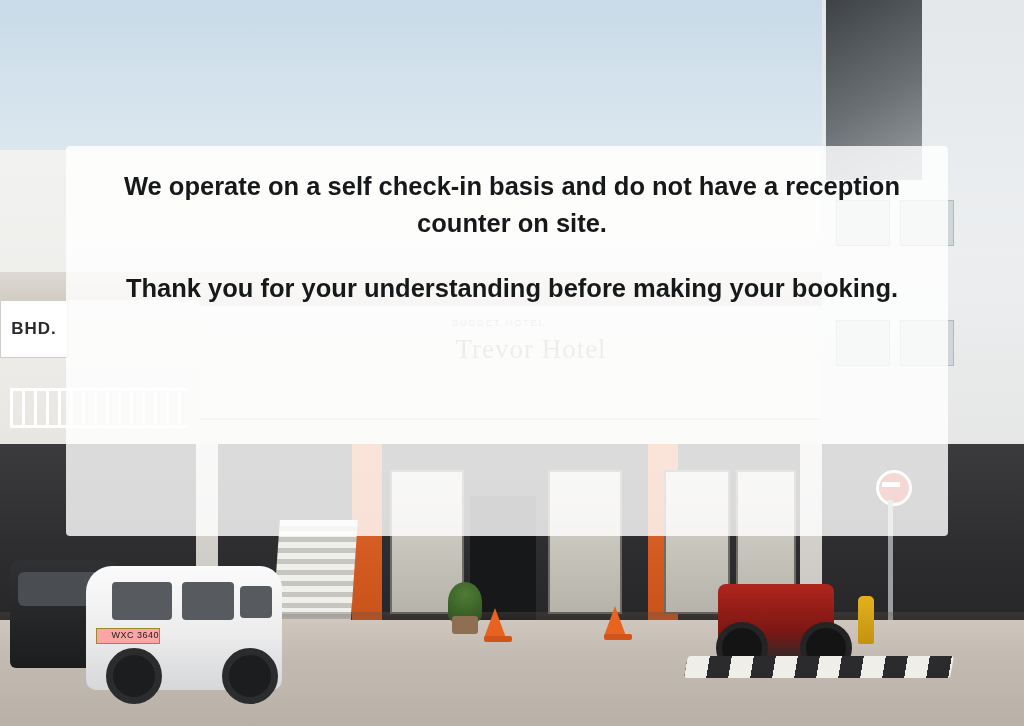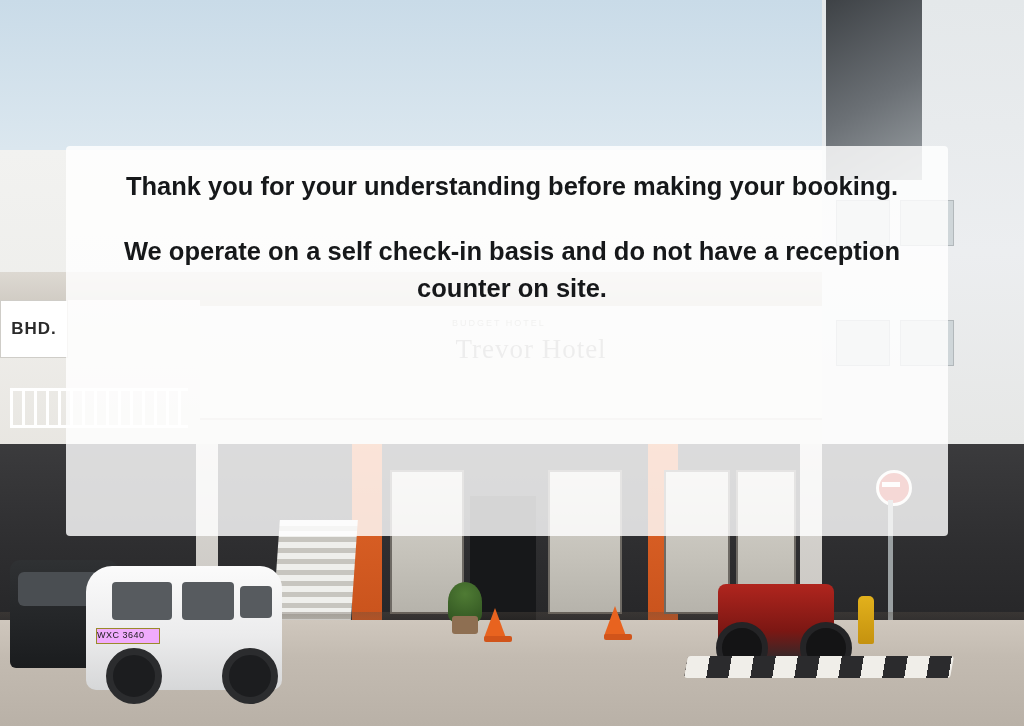--- a/index.html
+++ b/index.html
@@ -194,25 +194,25 @@
     position: absolute;
     width: 42px; height: 42px;
     border-radius: 50%;
     background: #1c1d1f;
     border: 7px solid #2b2c2e;
   }
   .plate {
     position: absolute;
     left: 96px; top: 628px;
     width: 62px; height: 14px;
-    background: #f0abfc;
+    background: #fca5a5;
     border: 1px solid #9a8a2a;
     font-size: 9px;
     color: #1a1a1a;
-    text-align: left;
+    text-align: right;
     line-height: 13px;
     letter-spacing: .5px;
   }
 
   .motorbike {
     position: absolute;
     left: 718px; top: 584px;
     width: 116px; height: 78px;
     background: linear-gradient(180deg, #b0251e 0%, #7c1713 60%, #2a2a2c 100%);
     border-radius: 8px;
@@ -434,17 +434,17 @@
     <div class="bike-wheel" style="left:800px;top:622px;"></div>
 
     <div class="hydrant"></div>
     <div class="curb"></div>
   </div>
 
   <div class="notice-panel"></div>
 
 
   <div class="notice-body">
+    <p>We operate on a self check-in basis and do not have a reception counter on site.</p>
     <p>Thank you for your understanding before making your booking.</p>
-    <p>We operate on a self check-in basis and do not have a reception counter on site.</p>
   </div>
 
 </div>
 
 </body></html>

